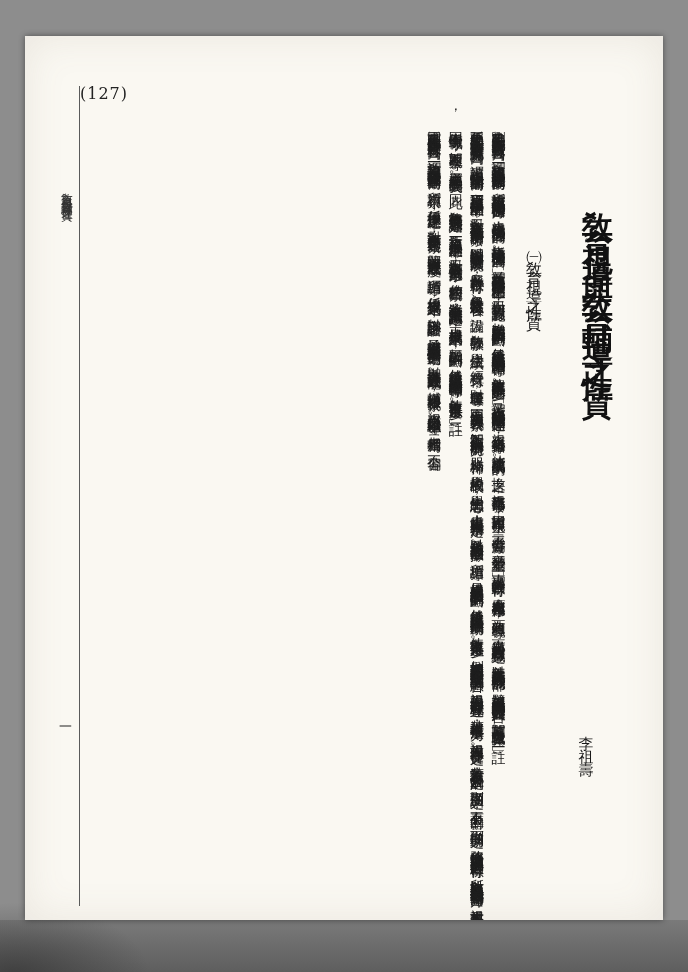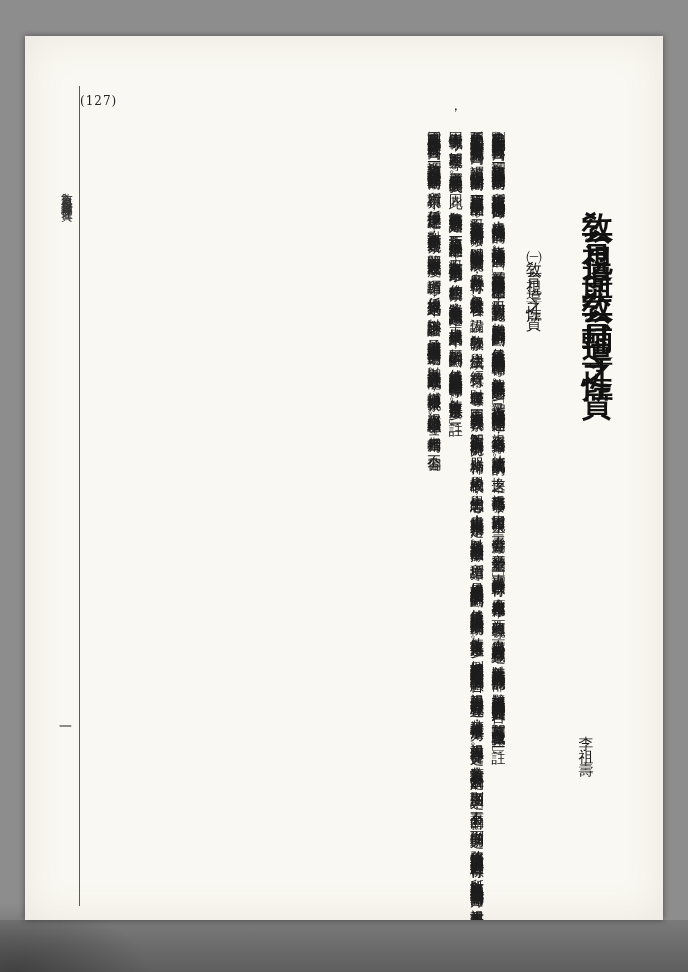--- a/index.html
+++ b/index.html
@@ -16,22 +16,22 @@
     position:absolute;left:0;bottom:0;width:150px;height:70px;
     background:radial-gradient(ellipse at 10% 100%,rgba(40,40,40,.55),rgba(40,40,40,0) 70%);
   }
   .page{
     position:absolute;left:25px;top:36px;width:638px;height:884px;
     background:#faf8f2;overflow:hidden;
     box-shadow:0 0 6px rgba(0,0,0,.45), inset 0 0 40px rgba(120,110,90,.12);
     color:#1c1c1c;
   }
   .folio{
-    position:absolute;left:55px;top:58px;
-    font-size:12px;letter-spacing:1px;color:#222;
+    position:absolute;left:55px;top:48px;
+    font-size:16px;letter-spacing:1px;color:#222;
   }
   .title{
     position:absolute;left:552px;top:150px;height:540px;margin:0;
     font-size:31px;font-weight:600;letter-spacing:16px;color:#111;
     writing-mode:vertical-rl;white-space:nowrap;
   }
   .section-heading{
     position:absolute;left:498px;top:203px;height:260px;
     font-size:16px;letter-spacing:9px;color:#1a1a1a;
     writing-mode:vertical-rl;white-space:nowrap;

